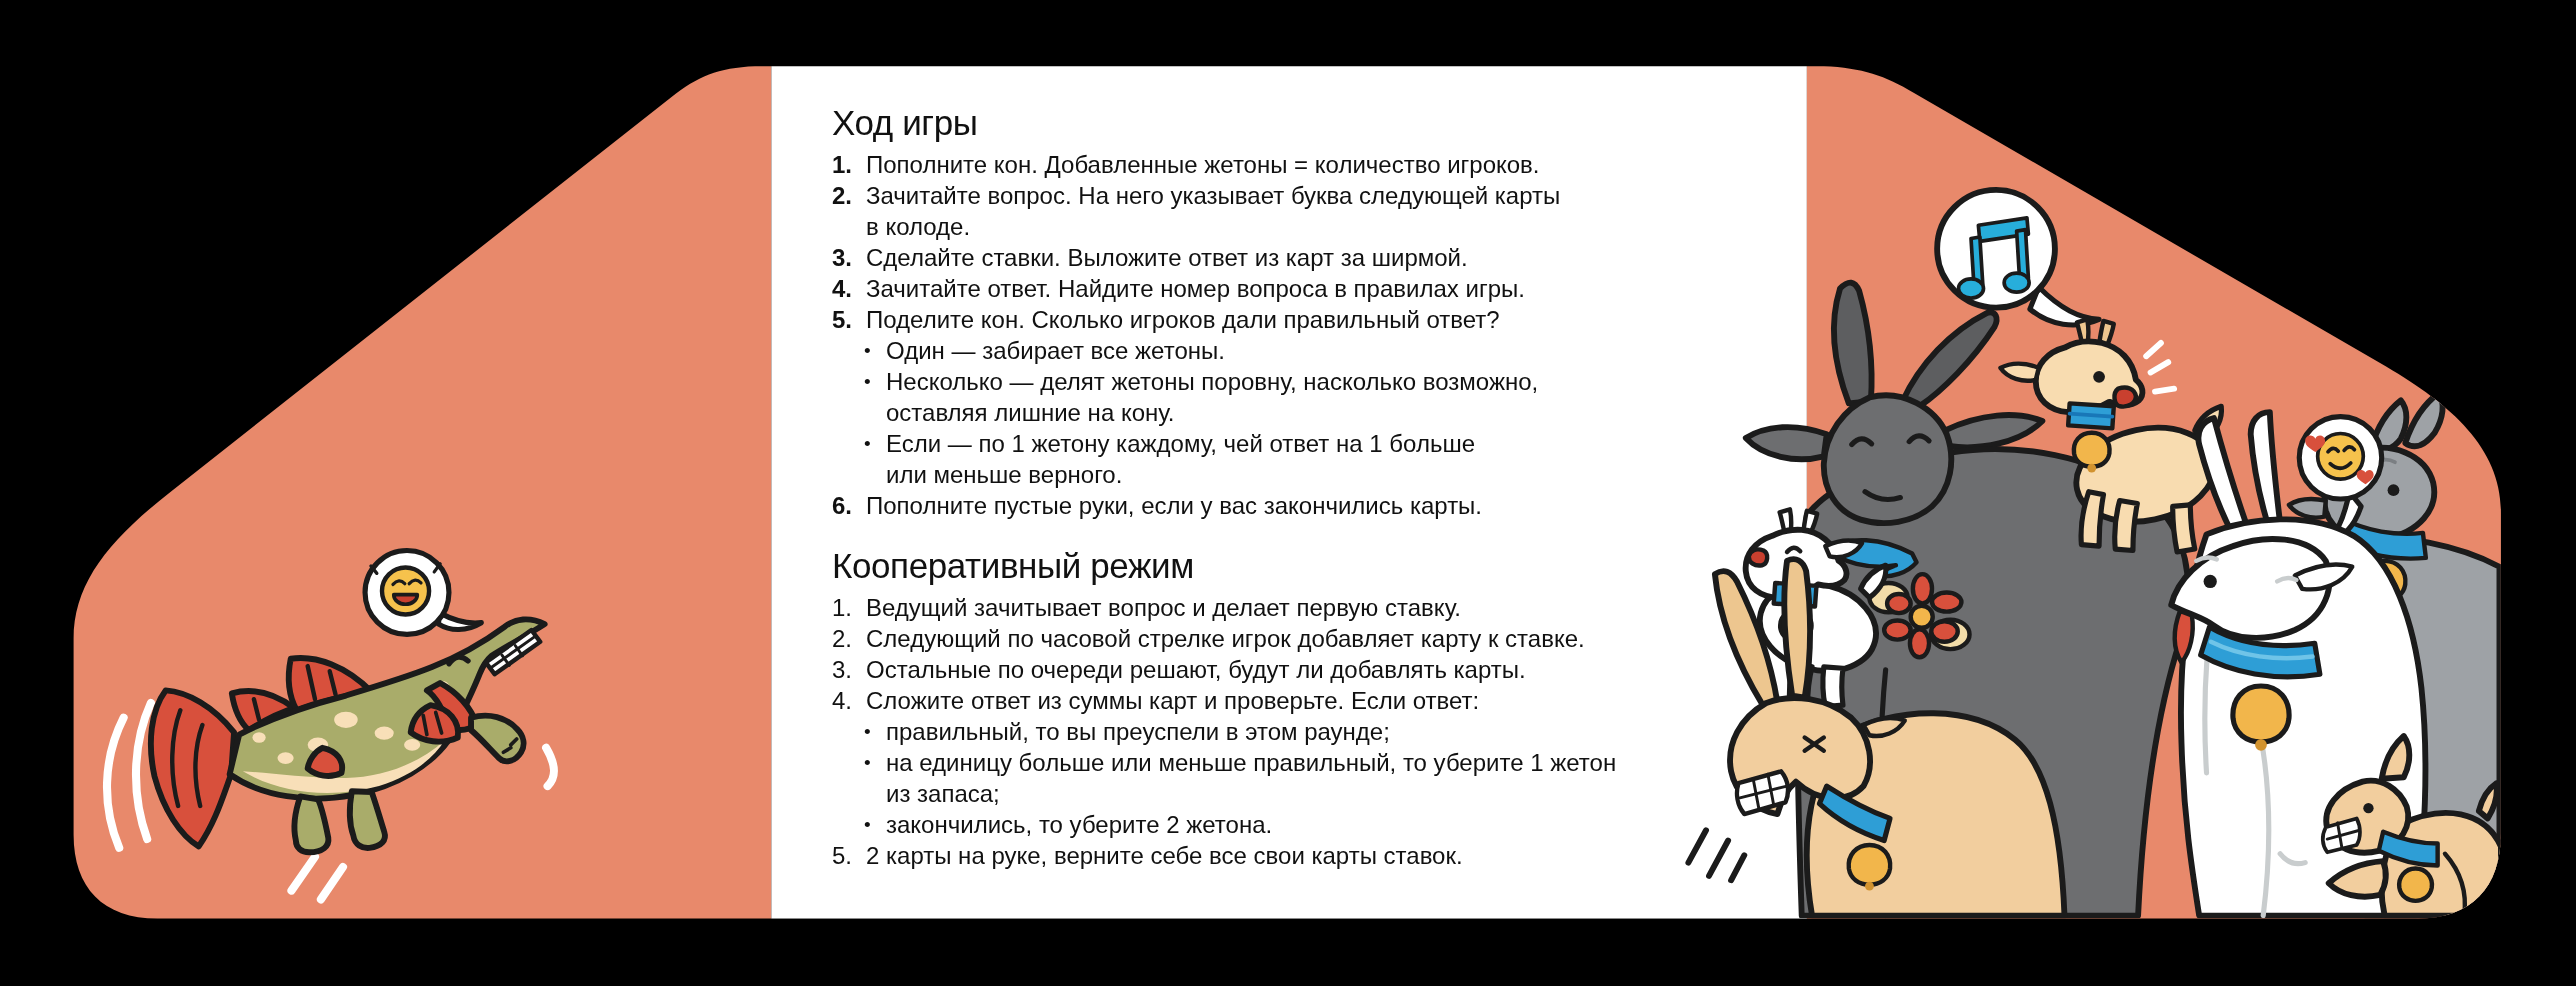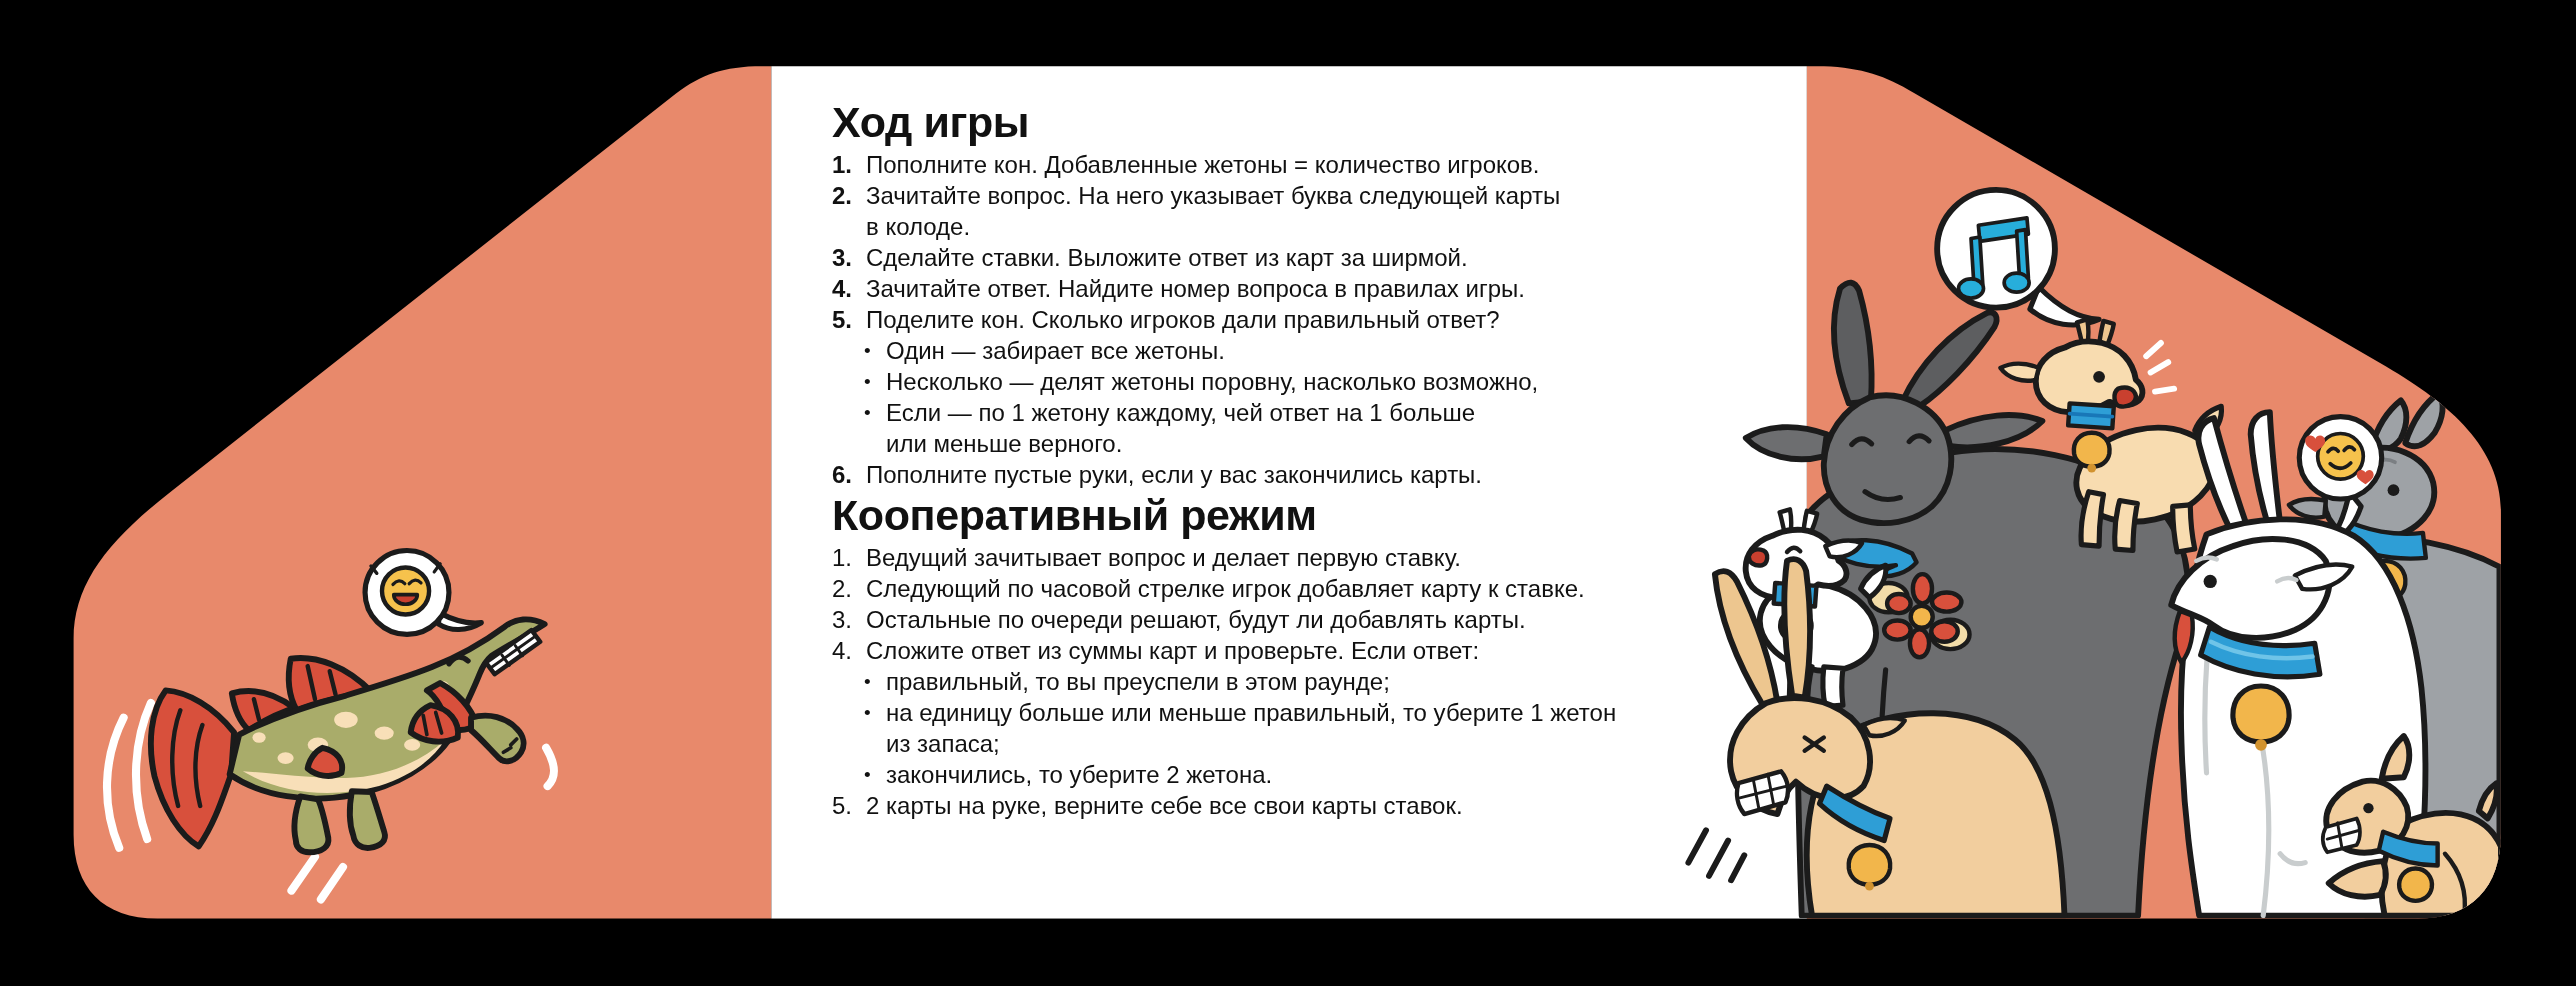--- a/index.html
+++ b/index.html
@@ -2,22 +2,22 @@
 <html style="--c-bg: #000000; --c-orange: #E8896B; --c-panel: #FFFFFF; --c-ink: #1B1B1B; --c-text: #111111; --c-fish-green: #A9AC6A; --c-cream: #F8DFB8; --c-red: #D8503C; --c-red-dark: #A93327; --c-goat-gray-dark: #6D6E70; --c-goat-gray-horn: #5D5E60; --c-goat-gray-light: #9EA2A6; --c-white-shade: #C9CDCE; --c-goat-tan: #F2CE9E; --c-tan-horn: #EDC68F; --c-kid-cream: #F8DCB0; --c-collar-blue: #2E9ED6; --c-note-blue: #27AEDB; --c-bell-gold: #F2B64B; --c-bell-gold-dark: #D2932F; --c-emoji-yellow: #F6C24C; --c-emoji-mouth: #C9402F;font-size:11.8px"><head>
 <meta charset="utf-8">
 <style>
   html,body{margin:0;padding:0;background:#000;}
   .stage{position:relative;width:2576px;height:987px;background:var(--c-bg,#000);overflow:hidden;
          font-family:"Liberation Sans",sans-serif;}
   .art{position:absolute;left:0;top:0;width:2576px;height:987px;display:block;}
   
   .rules{position:absolute;left:832px;top:102px;width:957px;color:#111;
          font-size:24px;line-height:31px;}
-  .sec-title{font-size:43px;line-height:41px;font-weight:700;letter-spacing:-0.4px;margin:0 0 5.9px 0;}
-  .sec2-gap{margin-top:5px;}
+  .sec-title{font-size:35px;line-height:41px;font-weight:400;letter-spacing:-0.4px;margin:0 0 5.9px 0;}
+  .sec2-gap{margin-top:24px;}
   .list{margin:0 0 2.9px 0;}
   .line{position:relative;padding-left:34px;}
   .line .mk{position:absolute;left:0;top:0;width:31px;}
   .line .mk.b{font-weight:700;}
   .line.i1{padding-left:54px;}
   .line.i1 .mk{left:32px;width:19px;font-size:19px;}
   .line.i2{padding-left:54px;}
   .line.i3{padding-left:34px;}
   .line .b{font-weight:400;}
 </style>
@@ -331,20 +331,21 @@
     <h2 class="sec-title">Ход игры</h2>
     <div class="list">
         <div class="line i0"><span class="mk b">1.</span><span class="b">Пополните кон. </span><span>Добавленные жетоны = количество игроков.</span></div>
         <div class="line i0"><span class="mk b">2.</span><span class="b">Зачитайте вопрос. </span><span>На него указывает буква следующей карты</span></div>
         <div class="line i3"><span>в колоде.</span></div>
         <div class="line i0"><span class="mk b">3.</span><span class="b">Сделайте ставки. </span><span>Выложите ответ из карт за ширмой.</span></div>
         <div class="line i0"><span class="mk b">4.</span><span class="b">Зачитайте ответ. </span><span>Найдите номер вопроса в правилах игры.</span></div>
         <div class="line i0"><span class="mk b">5.</span><span class="b">Поделите кон. </span><span>Сколько игроков дали правильный ответ?</span></div>
         <div class="line i1"><span class="mk">•</span><span class="b">Один</span><span> — забирает все жетоны.</span></div>
         <div class="line i1"><span class="mk">•</span><span class="b">Несколько</span><span> — делят жетоны поровну, насколько возможно,</span></div>
+        <div class="line i2"><span>оставляя лишние на кону.</span></div>
         <div class="line i1"><span class="mk">•</span><span class="b">Если</span><span> — по 1 жетону каждому, чей ответ на 1 больше</span></div>
         <div class="line i2"><span>или меньше верного.</span></div>
         <div class="line i0"><span class="mk b">6.</span><span class="b">Пополните пустые руки, </span><span>если у вас закончились карты.</span></div>
       </div>
 
     <h2 class="sec-title sec2-gap">Кооперативный режим</h2>
     <div class="list">
         <div class="line i0"><span class="mk">1.</span><span>Ведущий зачитывает вопрос и делает первую ставку.</span></div>
         <div class="line i0"><span class="mk">2.</span><span>Следующий по часовой стрелке игрок добавляет карту к ставке.</span></div>
         <div class="line i0"><span class="mk">3.</span><span>Остальные по очереди решают, будут ли добавлять карты.</span></div>

